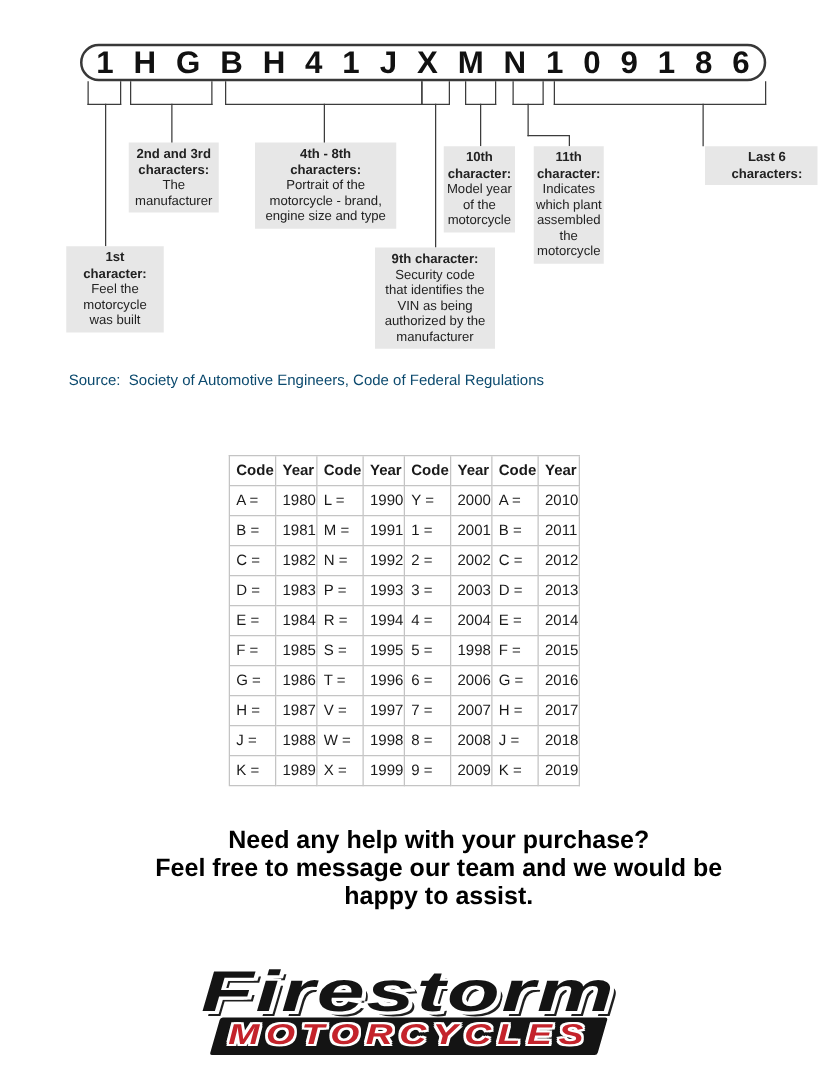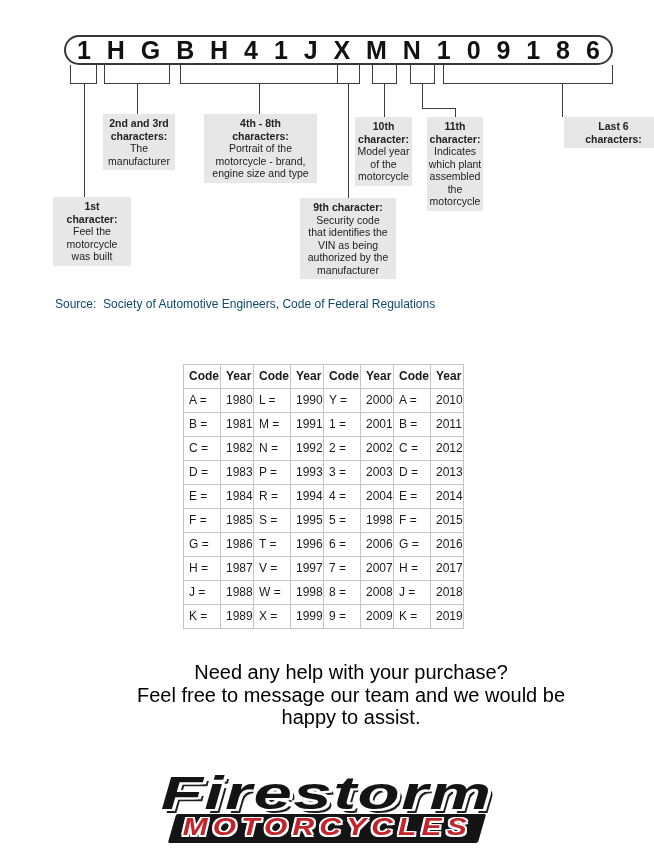--- a/index.html
+++ b/index.html
@@ -88,21 +88,21 @@
     border-bottom:1px solid var(--table-border);
     overflow:hidden;white-space:nowrap;
   }
   .yt-row .yt-cell:nth-of-type(odd){width:37px;}
   .yt-row .yt-cell:nth-of-type(even){width:33px;}
   .yt-head .yt-cell{font-weight:bold;}
 
   
   .help{
     position:absolute;left:0;right:0;top:661px;
-    text-align:center;font-weight:normal;font-size:20px;line-height:22.5px;color:#000;padding-left:48px;
+    text-align:center;font-weight:bold;font-size:20px;line-height:22.5px;color:#000;padding-left:48px;
   }
 
   
   .logo{position:absolute;left:0;right:0;top:770px;text-align:center;}
   .logo-main{
     display:inline-block;
     font-style:italic;font-weight:bold;font-size:46px;line-height:1;
     letter-spacing:1px;color:#141414;
     transform:scaleX(1.5);
     text-shadow:

